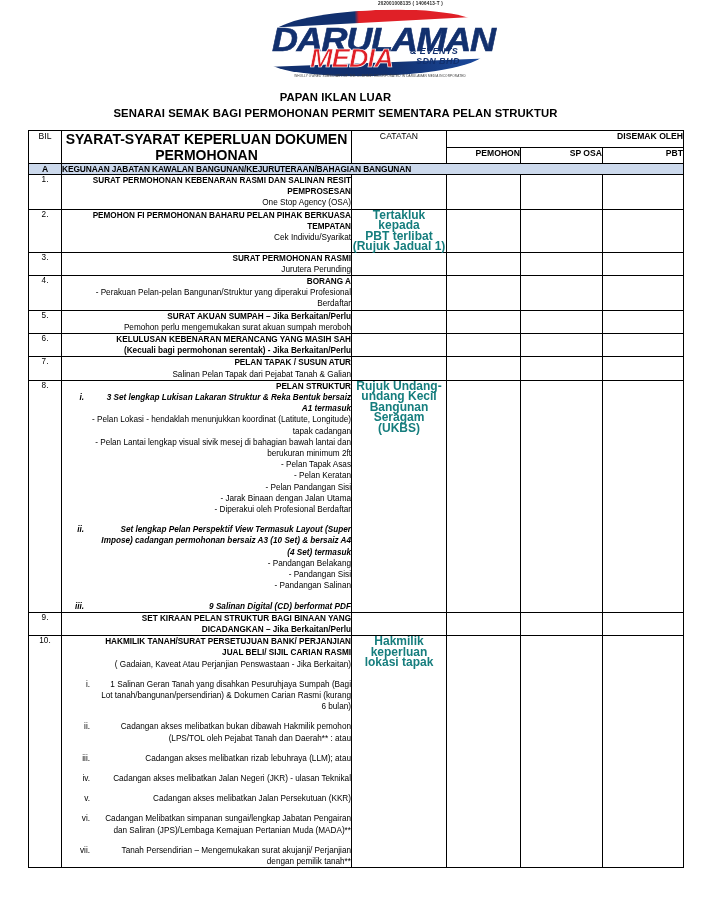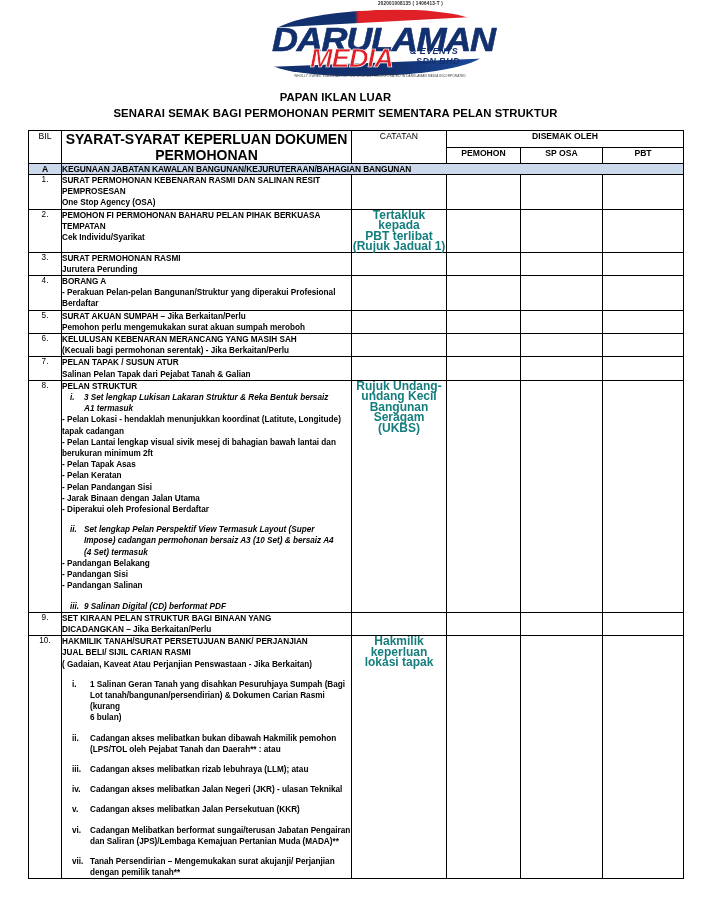--- a/index.html
+++ b/index.html
@@ -182,21 +182,21 @@
     letter-spacing: 0.1px;
   }
   .hdr-syarat {
     text-align: center;
     font-weight: bold;
     font-size: 14px;
     padding: 4px 3px;
     vertical-align: middle;
   }
   .hdr-disemak {
-    text-align: center;
+    text-align: right;
     font-weight: bold;
     font-size: 8.6px;
     padding: 2px 2px;
     vertical-align: middle;
   }
 
   .section-row td {
     background: #ccd9ec;
   }
   .section-letter {
@@ -215,34 +215,35 @@
 
   .num-cell {
     text-align: center;
     font-size: 8.2px;
     padding: 2px 0 0 0;
     font-weight: normal;
   }
   .body-cell {
     padding: 2px 4px 3px 5px;
     line-height: 11.2px;
+    text-align: right;
   }
   .cat-cell {
     text-align: center;
     vertical-align: middle;
     color: #157d7d;
     font-size: 12px;
     line-height: 10.5px;
     padding: 3px 3px;
     font-weight: bold;
   }
   .blank-cell { }
 
   .t-bold { font-weight: bold; }
-  .t-norm { font-weight: bold; }
+  .t-norm { font-weight: normal; }
   .t-ital { font-style: italic; font-weight: bold; }
 
   .line { display: block; }
 
   .roman-item {
     display: flex;
     margin: 0;
   }
   .roman-mark {
     flex: 0 0 auto;
@@ -515,21 +516,21 @@
         <span class="roman-item">
           <span class="roman-mark w26 t-norm">v.</span>
           <span class="roman-body t-norm">Cadangan akses melibatkan Jalan Persekutuan (KKR)</span>
         </span>
 
         <span class="spacer"></span>
 
         <span class="roman-item">
           <span class="roman-mark w26 t-norm">vi.</span>
           <span class="roman-body">
-            <span class="line t-norm">Cadangan Melibatkan berformat sungai/terusan Jabatan Pengairan</span>
+            <span class="line t-norm">Cadangan Melibatkan simpanan sungai/lengkap Jabatan Pengairan</span>
             <span class="line t-norm">dan Saliran (JPS)/Lembaga Kemajuan Pertanian Muda (MADA)**</span>
           </span>
         </span>
 
         <span class="spacer"></span>
 
         <span class="roman-item">
           <span class="roman-mark w26 t-norm">vii.</span>
           <span class="roman-body">
             <span class="line t-norm">Tanah Persendirian – Mengemukakan surat akujanji/ Perjanjian</span>

